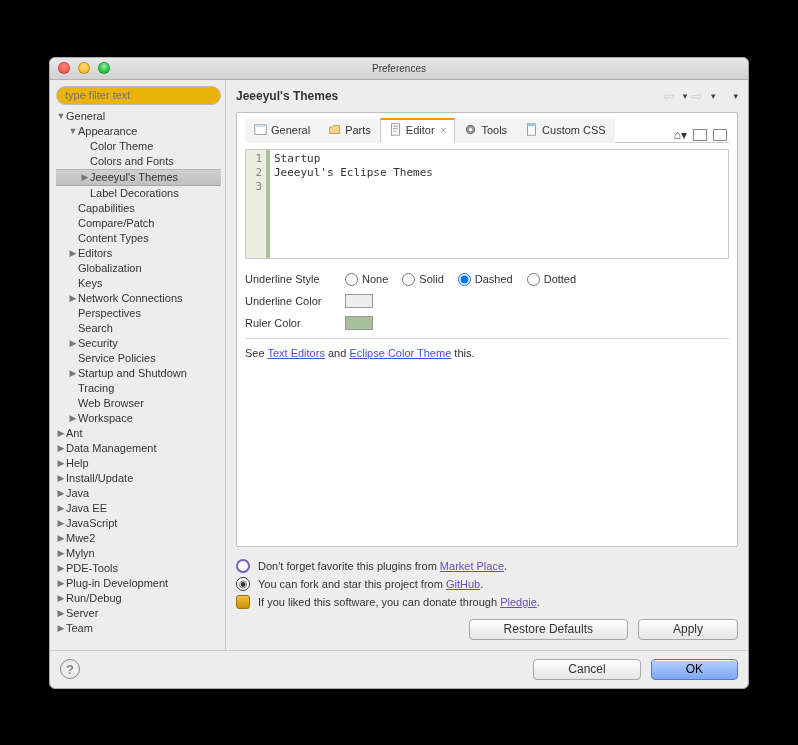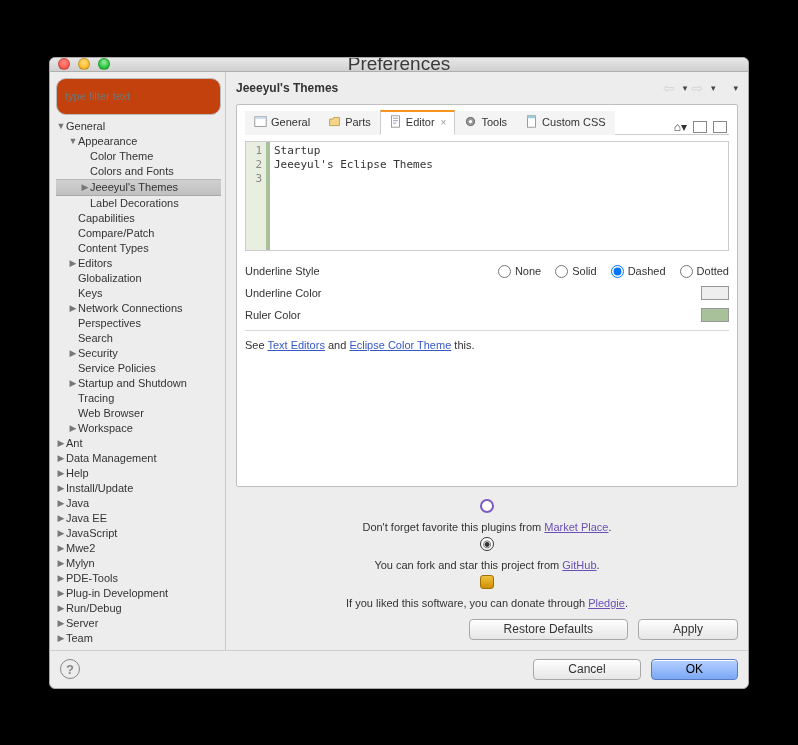--- a/index.html
+++ b/index.html
@@ -4,24 +4,24 @@
 <style>
 * { box-sizing: border-box; margin: 0; padding: 0; }
 body { background: #000; font-family: "Lucida Grande", "Helvetica Neue", sans-serif; font-size: 11px; color: #333; display: flex; justify-content: center; align-items: center; height: 745px; width: 798px; }
 .window { width: 700px; height: 632px; background: #ededed; border-radius: 6px; box-shadow: 0 10px 40px rgba(0,0,0,0.7); display: flex; flex-direction: column; overflow: hidden; border: 1px solid #aaa; }
 .titlebar { height: 22px; background: linear-gradient(#e8e8e8, #d0d0d0); border-bottom: 1px solid #b0b0b0; display: flex; align-items: center; position: relative; }
 .traffic { display: flex; gap: 8px; padding-left: 8px; }
 .tl { width: 12px; height: 12px; border-radius: 50%; border: 0.5px solid rgba(0,0,0,0.2); }
 .tl.red { background: radial-gradient(circle at 50% 35%, #ff8a80, #ff5f57 60%, #e33e3e); }
 .tl.yellow { background: radial-gradient(circle at 50% 35%, #ffe082, #ffbd2e 60%, #e0a020); }
 .tl.green { background: radial-gradient(circle at 50% 35%, #a5e8a5, #28c940 60%, #1fa52f); }
-.title { position: absolute; left:0; right:0; text-align:center; font-size: 19px; color:#3a3a3a; }
+.title { position: absolute; left:0; right:0; text-align:center; font-size: 10px; color:#3a3a3a; }
 .body { flex:1; display:flex; background:#ededed; }
 .sidebar { width: 176px; border-right: 1px solid #c8c8c8; display:flex; flex-direction:column; padding: 6px 4px 4px 6px; background:#ededed; }
-.filter { height: 37px; border-radius: 10px; border: 1px solid #bbb; background:#c2410c; padding: 0 8px; font-size: 11px; color:#999; display:flex; align-items:center; margin-bottom:4px; }
+.filter { height: 19px; border-radius: 10px; border: 1px solid #bbb; background:#eab308; padding: 0 8px; font-size: 11px; color:#999; display:flex; align-items:center; margin-bottom:4px; }
 .filter input { border:none; outline:none; width:100%; font-size:11px; background:transparent; }
 .tree { flex:1; overflow:auto; font-size:11px; line-height:15px; color:#333; }
 .tree-item { display:flex; align-items:center; padding: 0 2px; cursor:default; white-space:nowrap; }
 .tree-item.selected { background: linear-gradient(#d0d0d0,#c0c0c0); border-top:1px solid #b8b8b8; border-bottom:1px solid #a8a8a8; }
 .arrow { width:10px; display:inline-block; color:#777; font-size:9px; text-align:center; }
 .tree-label { }
 .l0 { padding-left: 0px; }
 .l1 { padding-left: 12px; }
 .l2 { padding-left: 24px; }
 .content { flex:1; display:flex; flex-direction:column; padding: 6px 10px 10px 10px; }
@@ -35,31 +35,31 @@
 .tab { display:flex; align-items:center; gap:4px; padding: 3px 8px 4px 8px; font-size:11px; color:#333; border:1px solid transparent; position:relative; top:1px; background:#f4f4f4; }
 .tab.active { background:#fff; border:1px solid #ccc; border-bottom:1px solid #fff; border-top:2px solid #f7941e; }
 .tab-close { color:#999; font-size:10px; margin-left:2px; }
 .tabs-right { margin-left:auto; display:flex; align-items:center; gap:6px; padding-right:2px; }
 .mini-icon { width:14px; height:12px; border:1px solid #888; background:#fff; }
 .editor-preview { margin-top:6px; border:1px solid #ccc; height:110px; display:flex; font-family: Menlo, monospace; font-size:11px; background:#fff; }
 .gutter { width:24px; background:#e8efe0; border-right:4px solid #a9c19a; text-align:right; padding:2px 4px 0 0; color:#888; line-height:14px; }
 .editor-text { flex:1; padding:2px 4px; line-height:14px; }
 .editor-text .cursor-line { background:#f0f0f0; }
 .form-area { margin-top:14px; font-size:11px; }
-.form-row { display:flex; align-items:center; margin-bottom:8px;justify-content:space-between; }
+.form-row { display:flex; align-items:center; margin-bottom:8px; }
 .form-label { width:100px; }
 .radios { display:flex; gap:14px; }
 .radio { display:flex; align-items:center; gap:4px; }
 .radio input { margin:0; }
 .swatch { width:28px; height:14px; border:1px solid #999; }
 .hr { border:none; border-top:1px solid #d8d8d8; margin:6px 0 8px 0; }
 .see-text { font-size:11px; }
 .see-text a { color:#3758c7; text-decoration:underline; }
 .info-area { margin-top:10px; font-size:11px; }
-.info-row { display:flex; align-items:center; gap:8px; padding:2px 0;flex-direction:column; }
+.info-row { display:flex; align-items:center; gap:8px; padding:2px 0; }
 .info-row a { color:#6a4fb5; text-decoration:underline; }
 .ibadge { width:14px; height:14px; border-radius:50%; display:flex; align-items:center; justify-content:center; font-size:10px; }
 .ibadge.purple { background:#fff; border:2px solid #7c5bc4; }
 .ibadge.gh { background:#fff; border:1px solid #333; }
 .ibadge.medal { background:linear-gradient(#f0c040,#d09000); border:1px solid #a07000; border-radius:3px; }
 .button-row { display:flex; justify-content:flex-end; gap:10px; margin-top:8px; }
 .btn { height:21px; padding:0 34px; font-size:12px; border-radius:4px; border:1px solid #a8a8a8; background:linear-gradient(#fefefe,#e6e6e6); box-shadow: 0 1px 0 #fff inset; cursor:default; display:flex; align-items:center; }
 .btn.primary { background:linear-gradient(#b8d0ff,#7aa8f5); border-color:#5a7ac0; color:#000; }
 .footer { display:flex; align-items:center; justify-content:space-between; padding:8px 10px; border-top:1px solid #d0d0d0; }
 .help-icon { width:20px; height:20px; border:1.5px solid #888; border-radius:50%; display:flex; align-items:center; justify-content:center; color:#888; font-size:13px; font-weight:bold; }

